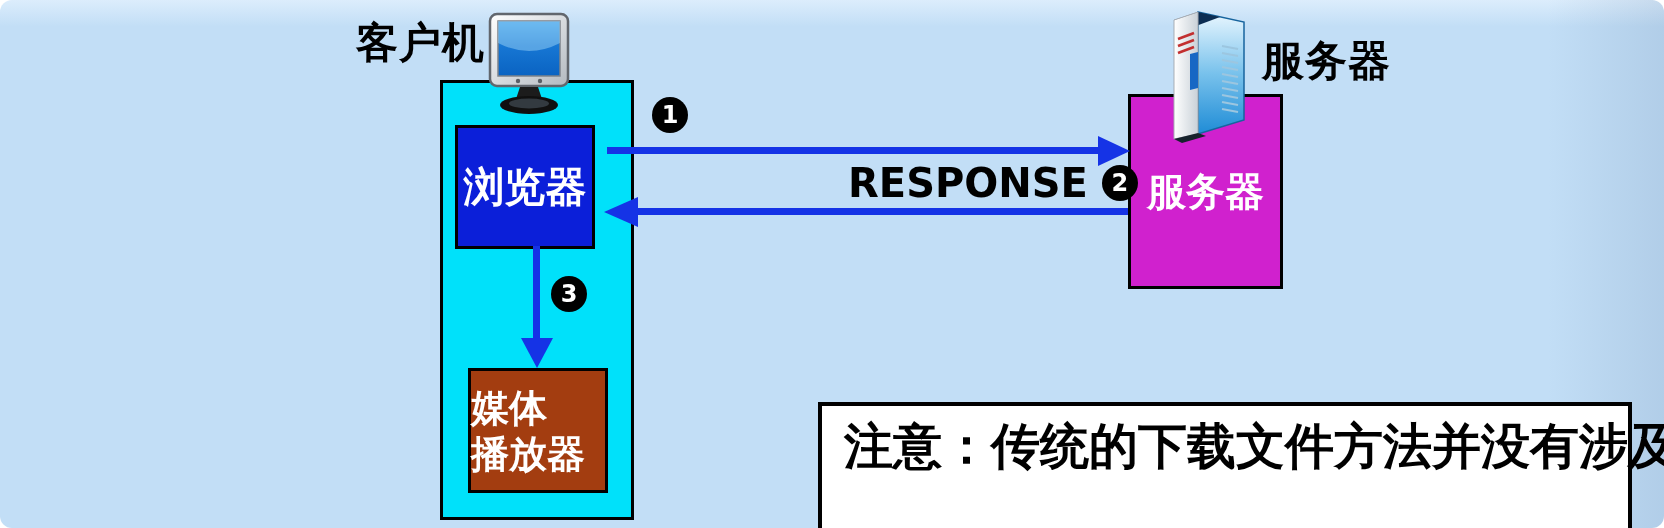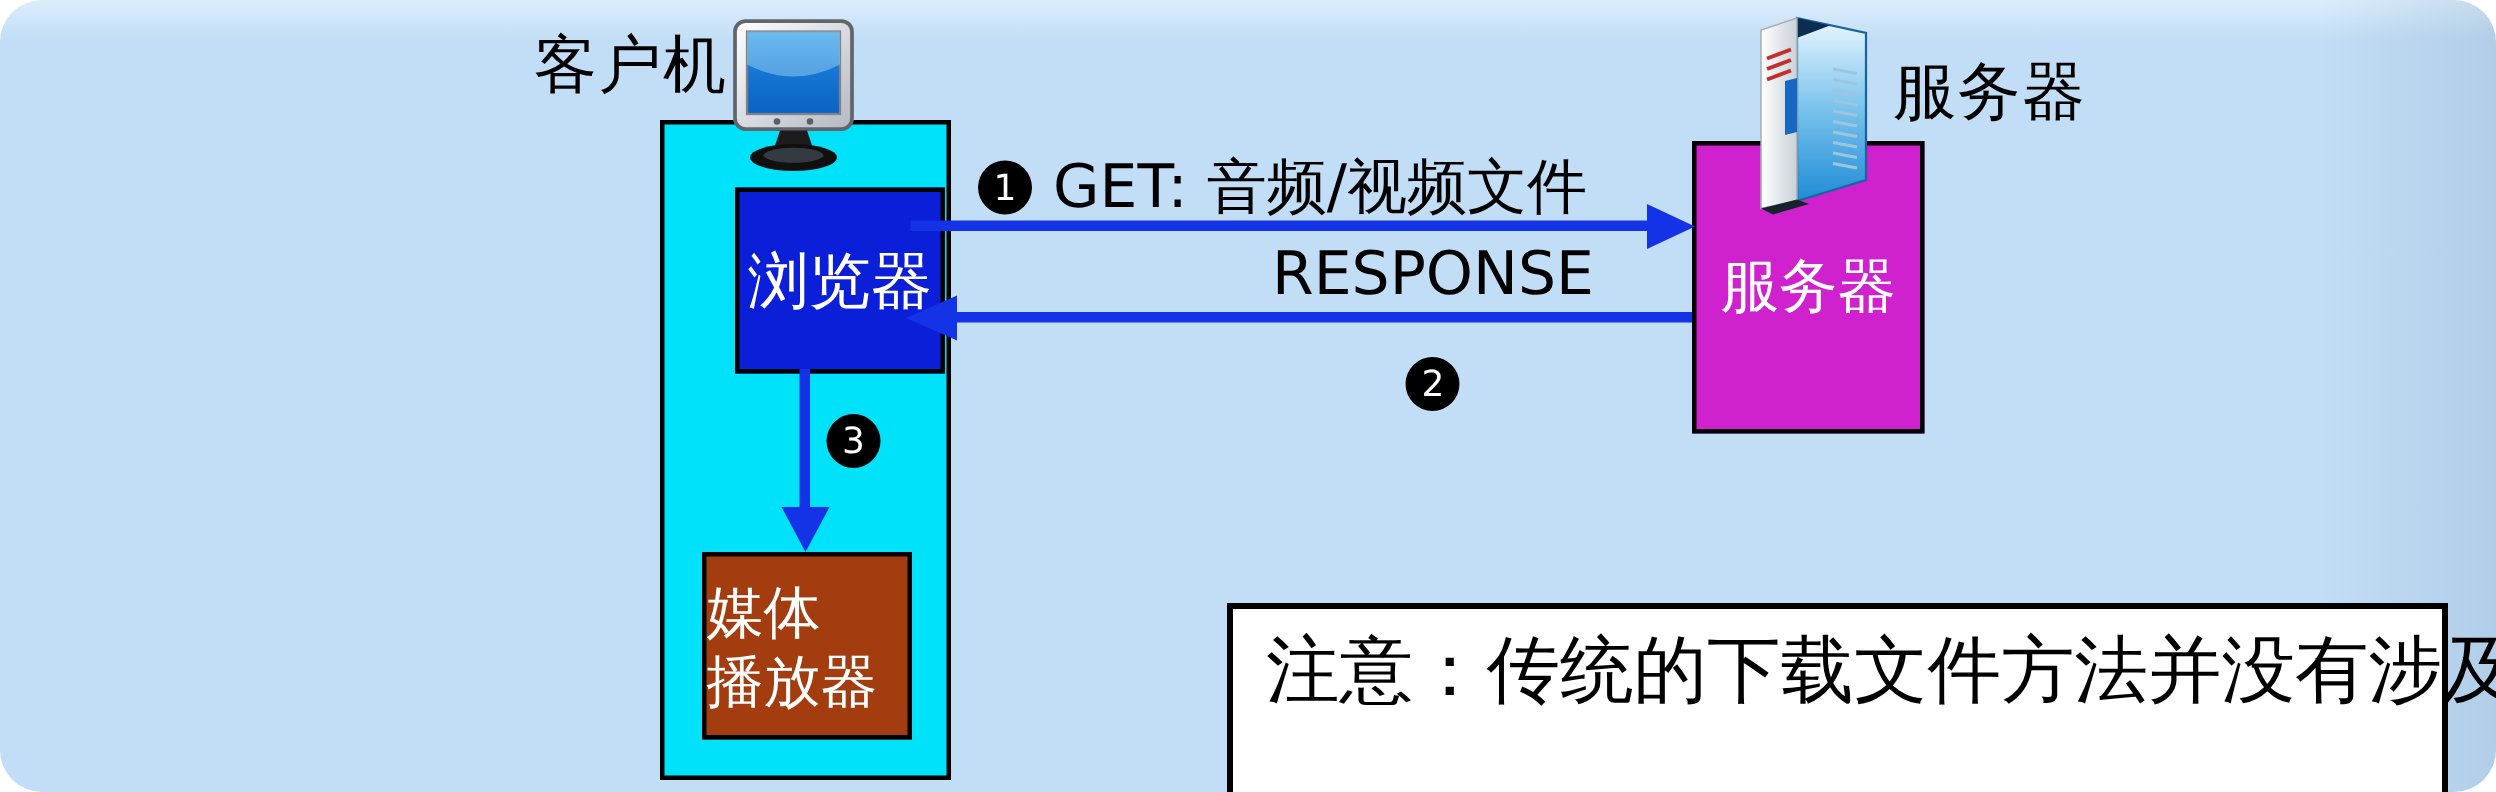--- a/index.html
+++ b/index.html
@@ -1,31 +1,31 @@
 <!DOCTYPE html>
 <html><head>
 <meta charset="utf-8">
 <style>
   html,body{margin:0;padding:0;background:#ffffff;}
   .canvas{
     position:relative;width:1664px;height:528px;overflow:hidden;
-    border-radius:28px;
+    border-radius:12px;
     background:
       linear-gradient(90deg, rgba(0,0,0,0) 93%, rgba(90,120,160,0.16) 100%),
       linear-gradient(180deg,#dcedfc 0%, #c2def6 5%, #c2def6 100%);
     font-family:"DejaVu Sans","Liberation Sans",sans-serif;
-    font-weight:normal;color:#000;
+    font-weight:bold;color:#000;
   }
   .abs{position:absolute;}
   .lbl{font-size:42px;line-height:1;letter-spacing:1px;}
 
   
   .host-box{left:440px;top:80px;width:194px;height:440px;background:#00e1fa;
     border:3px solid #000;box-sizing:border-box;z-index:1;}
-  .browser-box{left:490px;top:125px;width:140px;height:124px;background:#0b1fd9;
+  .browser-box{left:455px;top:125px;width:140px;height:124px;background:#0b1fd9;
     border:3px solid #000;box-sizing:border-box;color:#fff;display:flex;
     align-items:center;justify-content:center;font-size:41px;z-index:2;}
   .player-box{left:468px;top:368px;width:140px;height:125px;background:#a33d10;
     border:3px solid #000;box-sizing:border-box;color:#fff;display:flex;flex-direction:column;
     justify-content:center;font-size:38px;line-height:46px;z-index:2;}
 
   
   .www-box{left:1128px;top:94px;width:155px;height:195px;background:#d021ce;
     border:3px solid #000;box-sizing:border-box;color:#fff;display:flex;flex-direction:column;
     align-items:center;justify-content:center;font-size:39px;line-height:48px;z-index:2;}
@@ -44,21 +44,21 @@
     border-top:15px solid transparent;border-bottom:15px solid transparent;}
   .down-line{left:533px;top:246px;height:96px;}
   .down-head{left:521px;top:338px;border-top:30px solid #1533e6;
     border-left:16px solid transparent;border-right:16px solid transparent;}
 
   
   .msg{display:flex;align-items:center;gap:14px;font-size:40px;z-index:5;white-space:nowrap;}
   .circ{display:inline-flex;width:36px;height:36px;border-radius:50%;background:#000;
     color:#fff;align-items:center;justify-content:center;font-size:24px;flex:0 0 auto;}
   .msg-get{left:652px;top:97px;}
-  .msg-resp{left:848px;top:160px;gap:32px;flex-direction:column;}
+  .msg-resp{left:848px;top:160px;gap:14px;}
   .msg-deliver{left:551px;top:276px;}
 
   
   .note-box{left:818px;top:358px;width:814px;height:148px;background:#ffffff;
     border:4px solid #000;box-sizing:border-box;z-index:2;
     padding:10px 0 0 22px;font-size:49px;line-height:62px;white-space:nowrap;margin-top:44px;}
 
   .icon{z-index:4;}
 </style>
 </head>
@@ -145,21 +145,20 @@
 
   <div class="abs hline get-line"></div>
   <div class="abs head get-head"></div>
   <div class="abs hline resp-line"></div>
   <div class="abs head resp-head"></div>
   <div class="abs vline down-line"></div>
   <div class="abs head down-head"></div>
 
   <div class="abs msg msg-get">
     <span class="circ">1</span>
-    <span>GET: 音频/视频文件</span>
   </div>
 
   <div class="abs msg msg-resp">
     <span>RESPONSE</span>
     <span class="circ">2</span>
   </div>
 
   <div class="abs msg msg-deliver">
     <span class="circ">3</span>
   </div>

